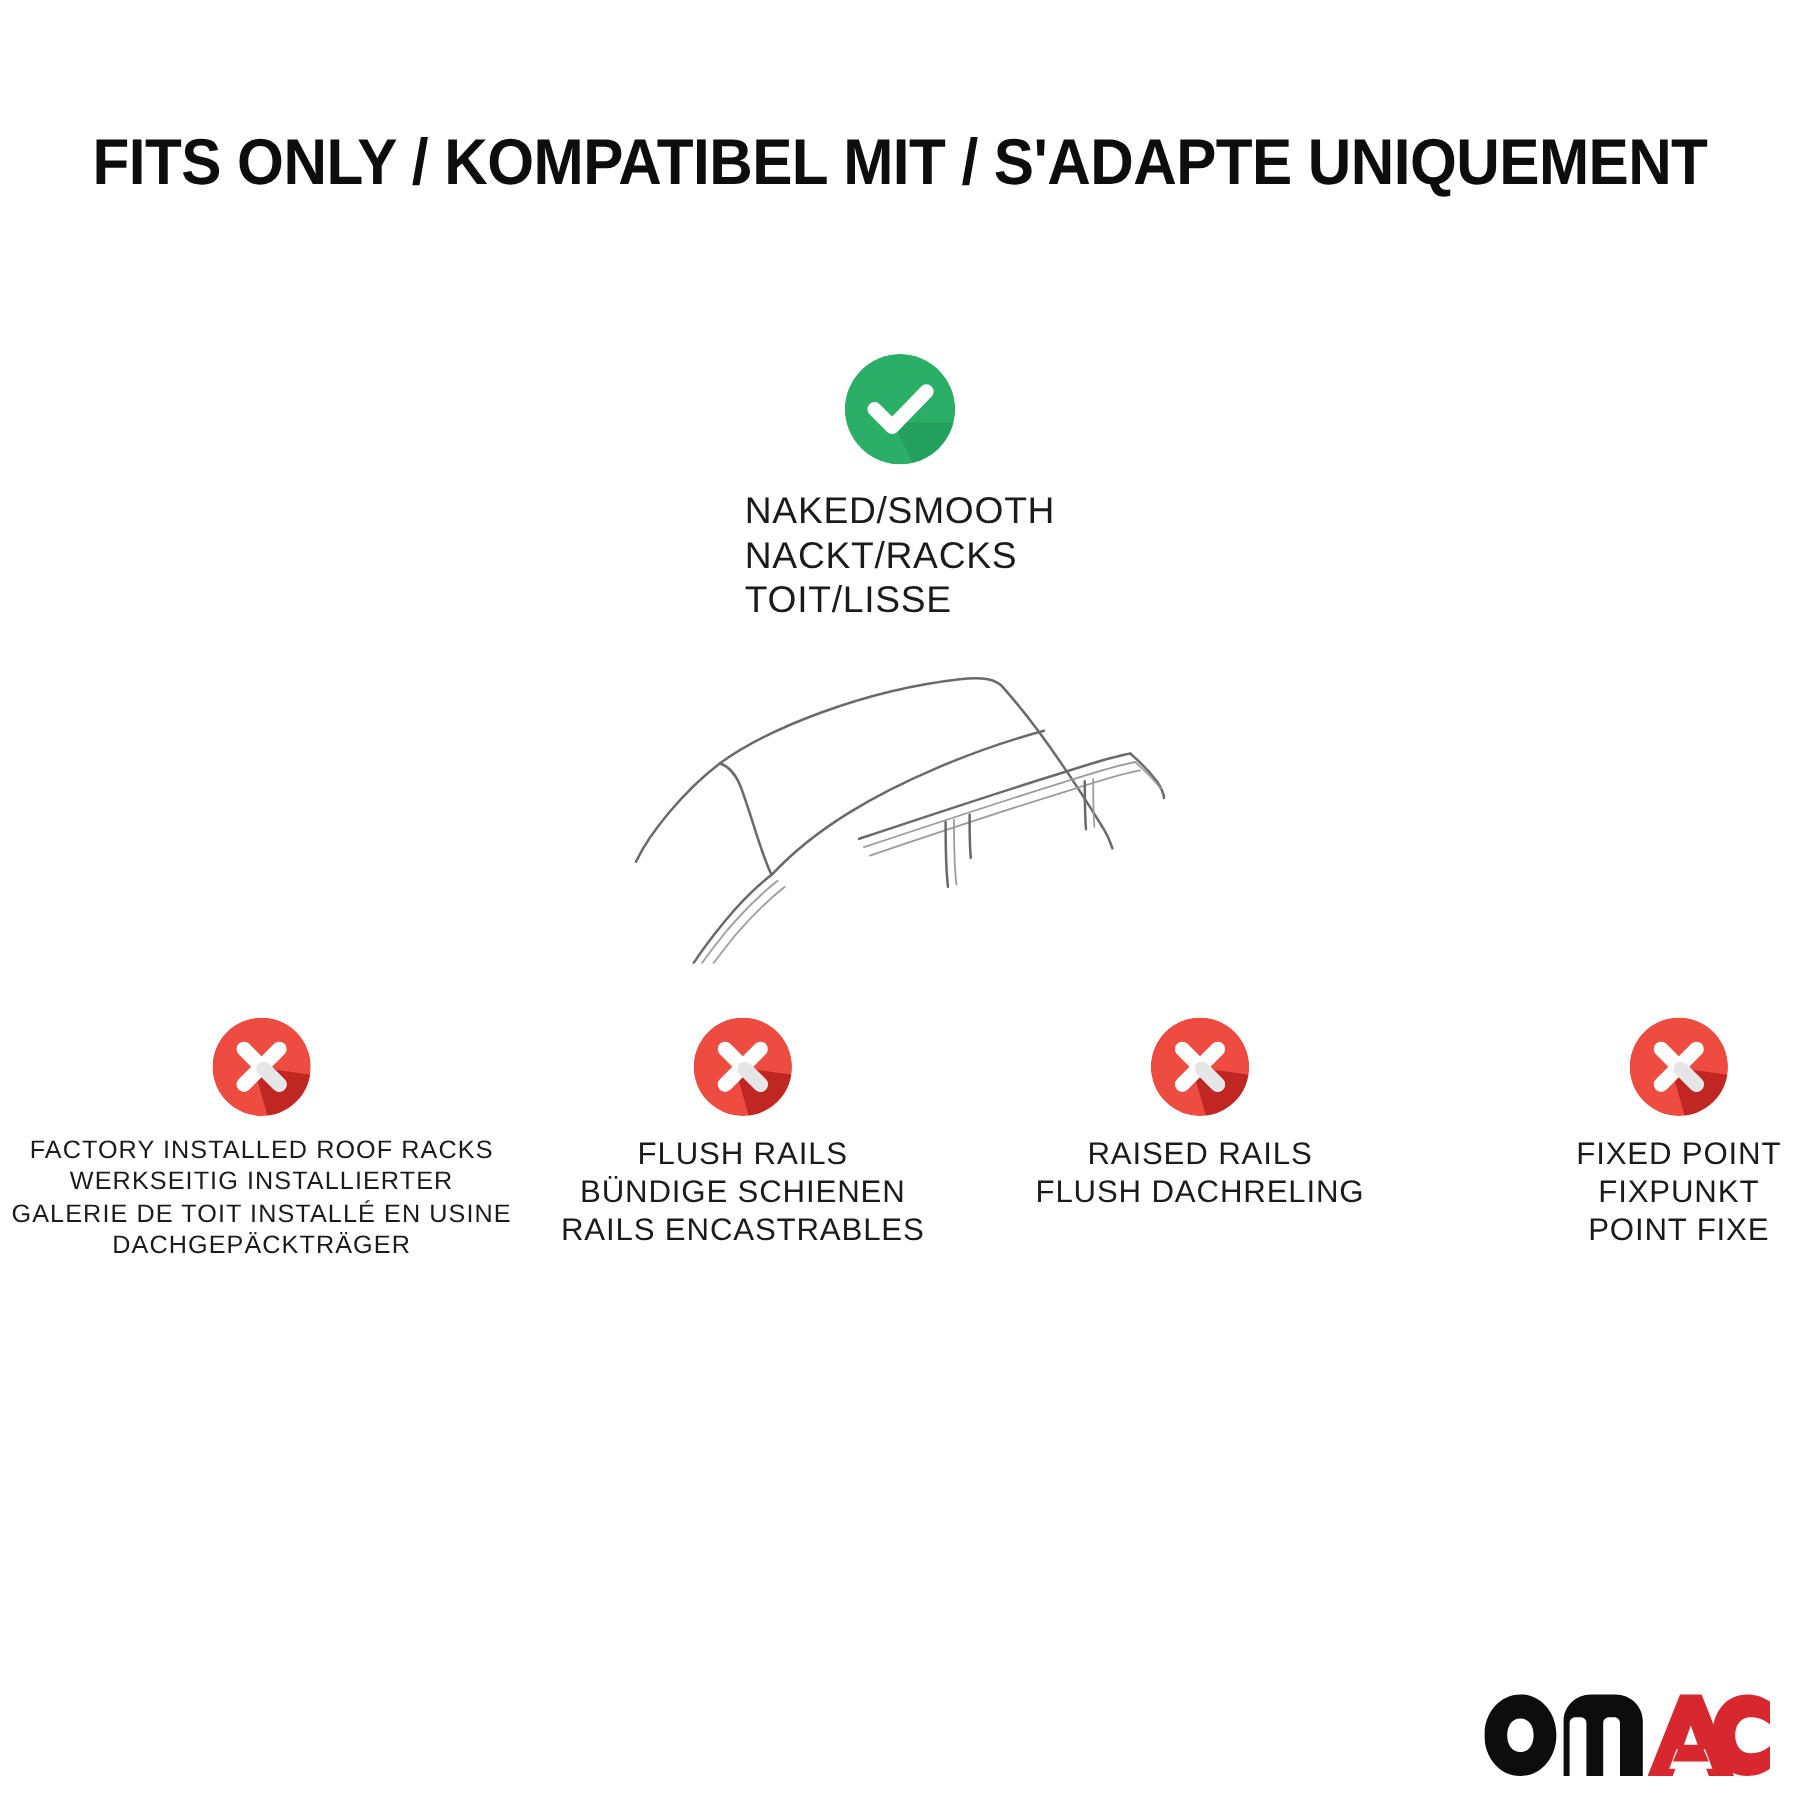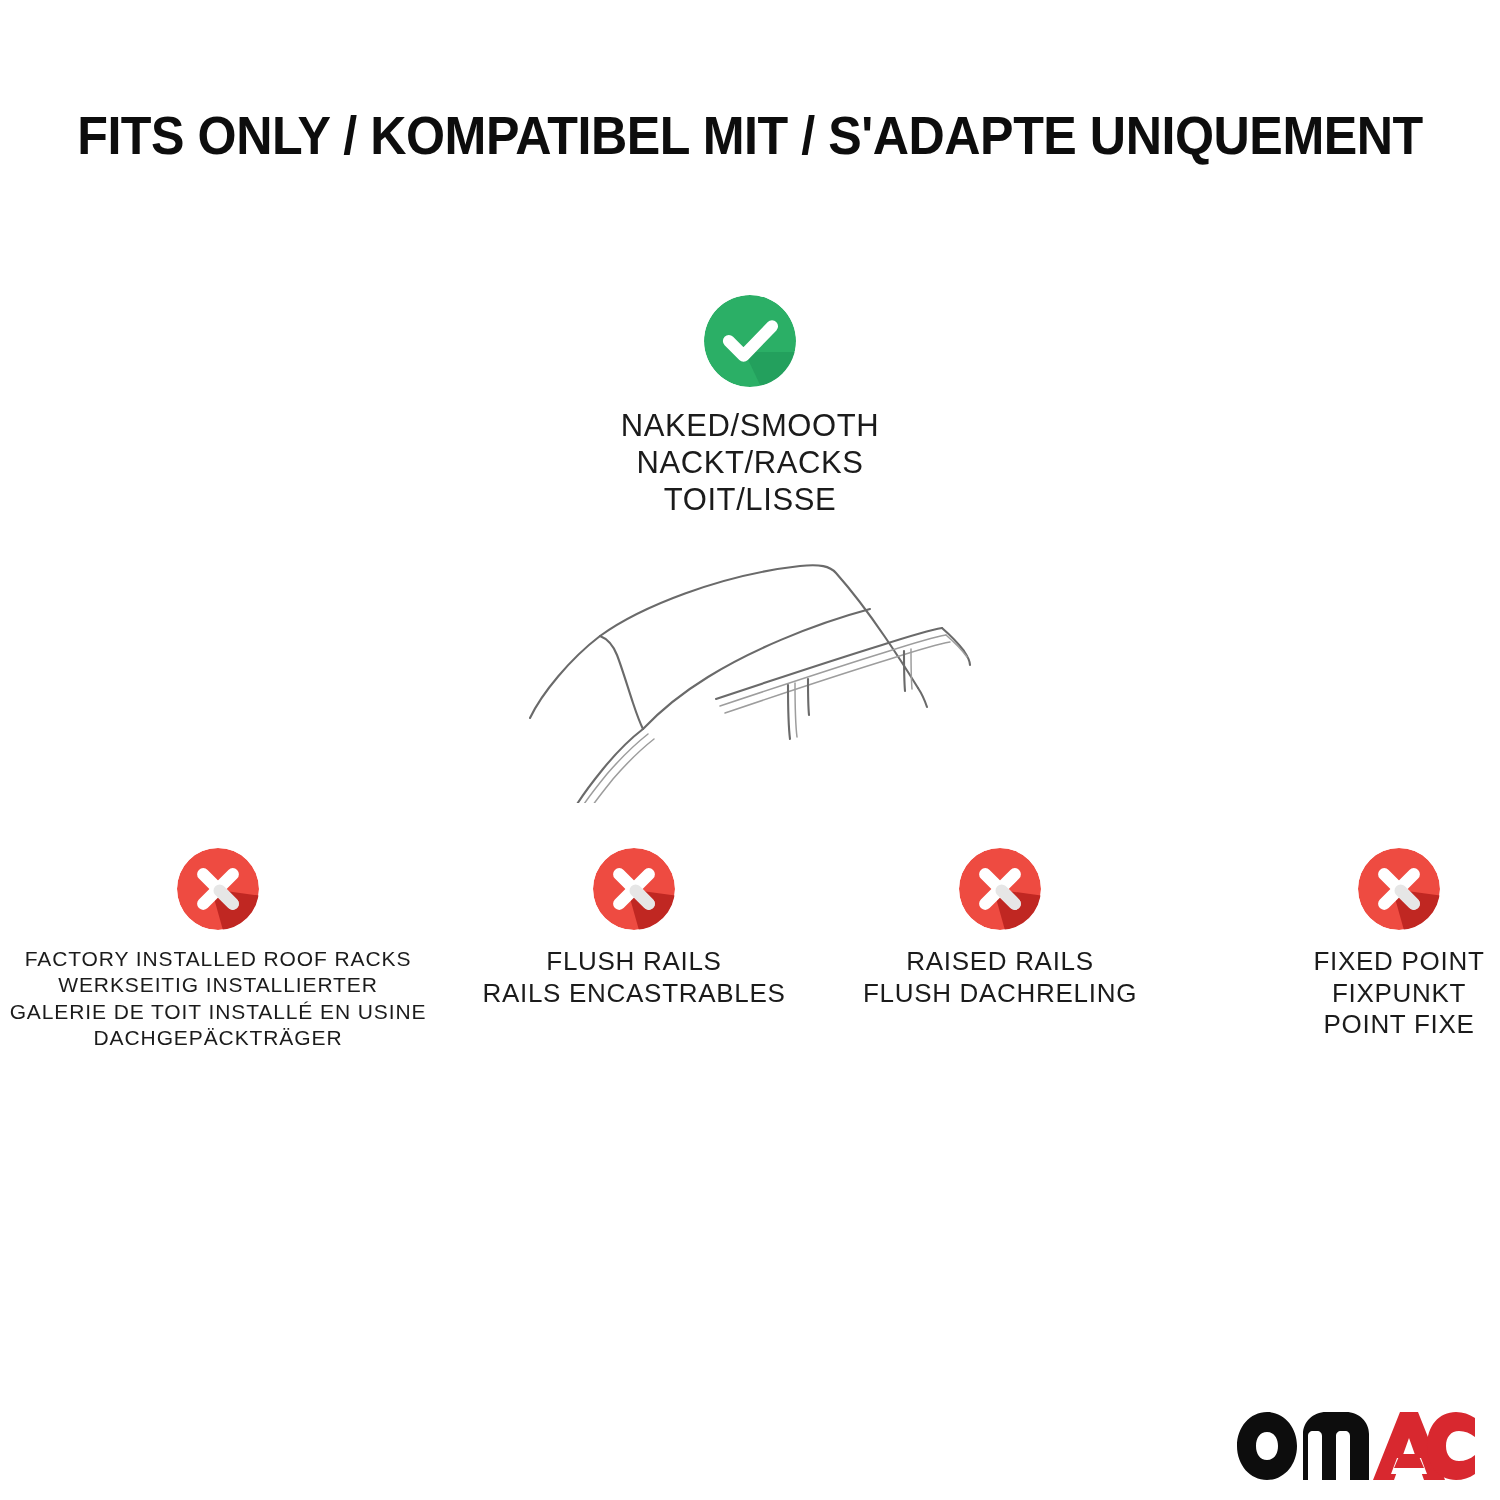--- a/index.html
+++ b/index.html
@@ -49,21 +49,21 @@
     width: 92px;
     height: 92px;
     border-radius: 50%;
     overflow: hidden;
     flex: none;
   }
   .badge svg { display: block; width: 100%; height: 100%; }
 
   .fit-label {
     margin-top: 20px;
-    text-align: center;
+    text-align: left;
     font-size: 31px;
     line-height: 1.20;
     letter-spacing: 0.6px;
     color: #1b1b1b;
     font-weight: 400;
   }
   .fit-label div { white-space: nowrap; }
 
   .fit-art {
     margin-top: 14px;
@@ -94,21 +94,21 @@
   .nofit-label {
     margin-top: 16px;
     text-align: center;
     color: #1b1b1b;
     font-weight: 400;
   }
   .nofit-label div { white-space: nowrap; }
 
   
   #col-0 { left: 18px;   width: 400px; }
-  #col-1 { left: 448px;  width: 372px; }
+  #col-1 { left: 433px;  width: 372px; }
   #col-2 { left: 812px;  width: 376px; }
   #col-3 { left: 1244px; width: 310px; }
 
   #col-0 .nofit-label { font-size: 21px; line-height: 1.26; letter-spacing: 0.9px; }
   #col-1 .nofit-label { font-size: 26px; line-height: 1.22; letter-spacing: 0.7px; }
   #col-2 .nofit-label { font-size: 26px; line-height: 1.22; letter-spacing: 0.7px; }
   #col-3 .nofit-label { font-size: 26px; line-height: 1.22; letter-spacing: 0.7px; }
 
   
   .logo {
@@ -210,20 +210,21 @@
           <line x1="32" y1="32" x2="68" y2="68"></line>
           <line x1="68" y1="32" x2="32" y2="68"></line>
         </g>
         <g stroke="#e2e2e2" stroke-width="15" stroke-linecap="round" opacity="0.85">
           <line x1="52" y1="52" x2="68" y2="68"></line>
         </g>
       </svg>
     </div>
     <div class="nofit-label">
       <div>FLUSH RAILS</div>
+      <div>BÜNDIGE SCHIENEN</div>
       <div>RAILS ENCASTRABLES</div>
     </div>
   </div>
 
   <div class="nofit-col" id="col-2">
     <div class="badge">
       <svg viewBox="0 0 100 100" aria-hidden="true">
         <circle cx="50" cy="50" r="50" fill="#EE4B41"></circle>
         <path d="M42 50 L100 58 L100 100 L56 100 Z" fill="#B01B18" opacity="0.75"></path>
         <g stroke="#ffffff" stroke-width="15" stroke-linecap="round">

